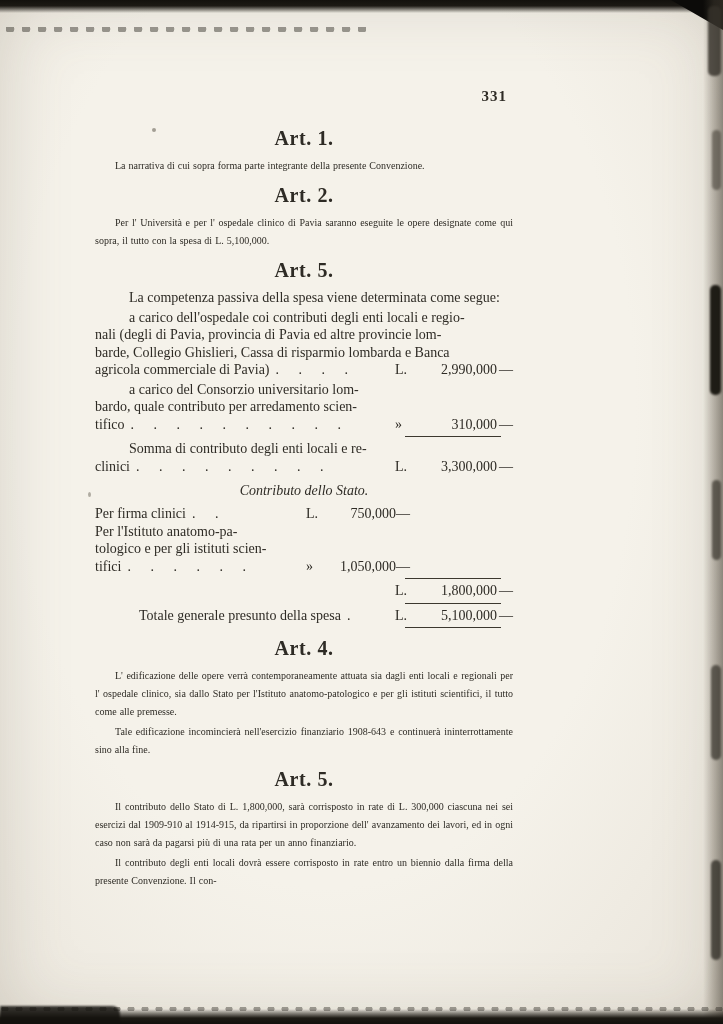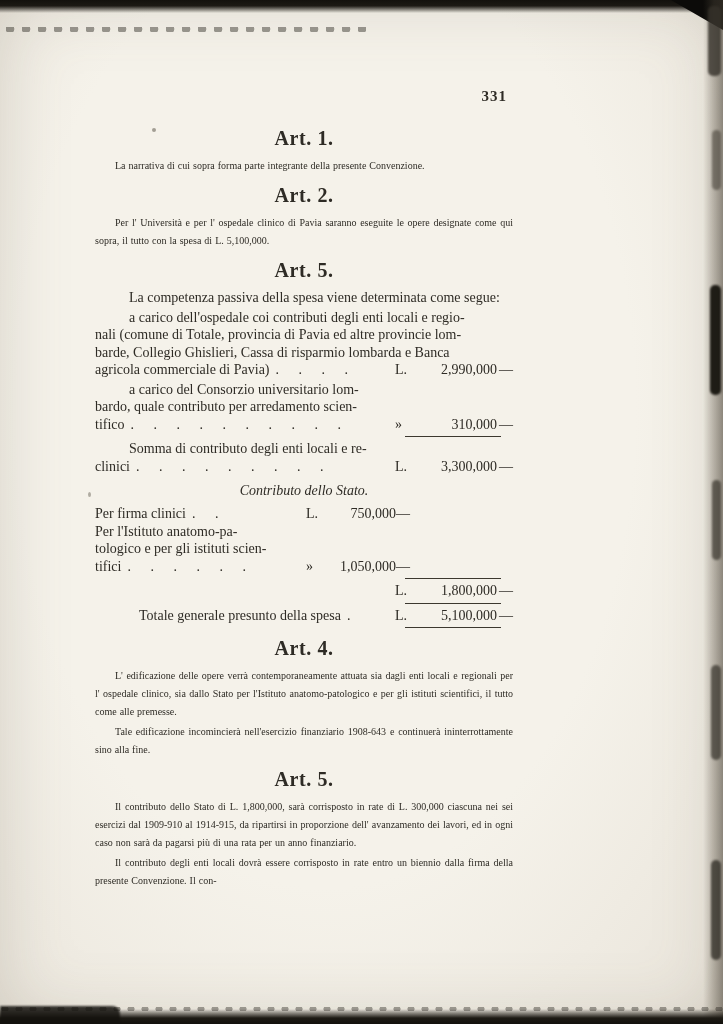--- a/index.html
+++ b/index.html
@@ -96,21 +96,21 @@
     <p class="prose">La narrativa di cui sopra forma parte integrante della presente Convenzione.</p>
 
     <div class="art-heading">Art. 2.</div>
     <p class="prose">Per l' Università e per l' ospedale clinico di Pavia saranno eseguite le opere designate come qui sopra, il tutto con la spesa di L. 5,100,000.</p>
 
     <div class="art-heading">Art. 5.</div>
     <div class="mline ind">La competenza passiva della spesa viene determinata come segue:</div>
 
     <div class="entry">
       <div class="mline ind">a carico dell'ospedale coi contributi degli enti locali e regio-</div>
-      <div class="mline">nali (comune di Totale, provincia di Pavia ed altre provincie lom-</div>
+      <div class="mline">nali (degli di Pavia, provincia di Pavia ed altre provincie lom-</div>
       <div class="mline">barde, Collegio Ghislieri, Cassa di risparmio lombarda e Banca</div>
       <div class="mrow">
         <span>agricola commerciale di Pavia)</span>
         <span class="dots">. . . .</span>
         <span class="cur">L.</span>
         <span class="num">2,990,000</span>
         <span class="dash">—</span>
       </div>
     </div>
 

